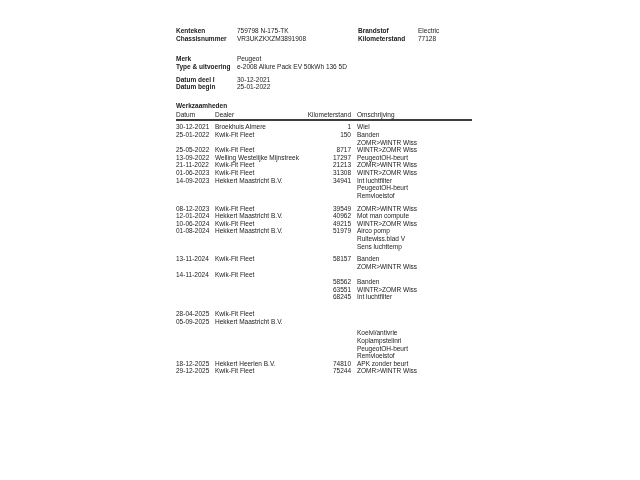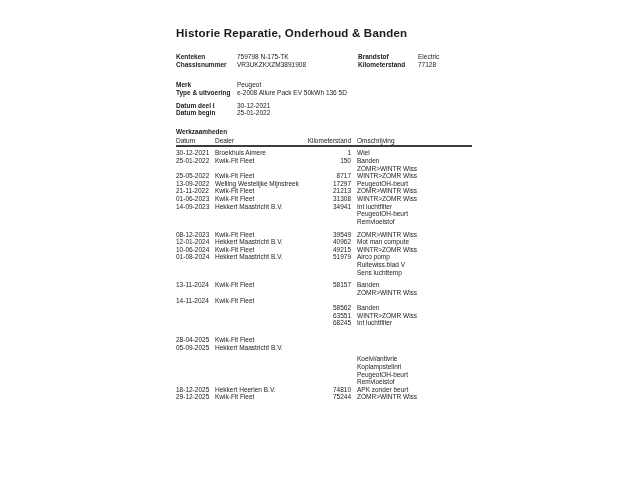--- a/index.html
+++ b/index.html
@@ -55,21 +55,20 @@
     padding-bottom: 1px;
   }
   .km-h, .c-km { text-align: right; }
   #tbody { margin-top: 2px; }
 </style>
 </head>
 <body>
 
 <div class="page">
 
-  <h1 class="title">Historie Reparatie, Onderhoud &amp; Banden</h1>
 
   <div id="info">
   <div class="info-row">
     <span class="lbl">Kenteken</span>
     <span class="val">759798 N-175-TK</span>
     <span class="lbl">Brandstof</span>
     <span class="val">Electric</span>
   </div>
 
   <div class="info-row">

